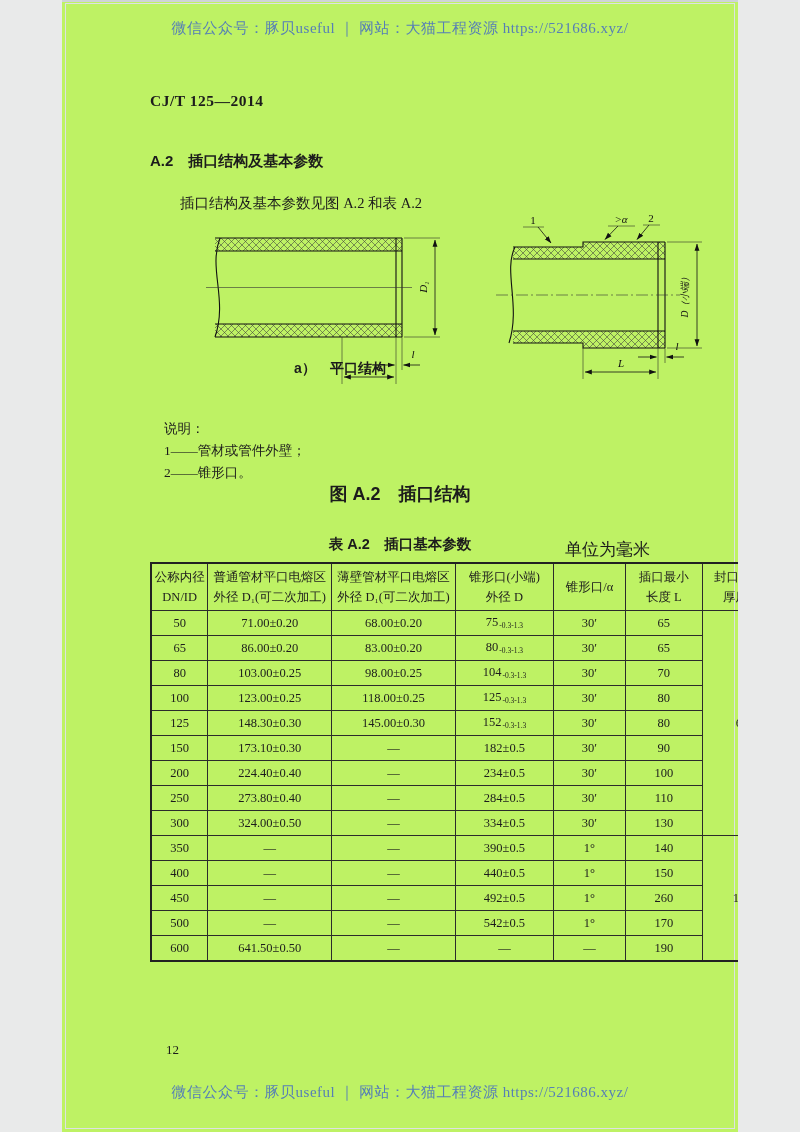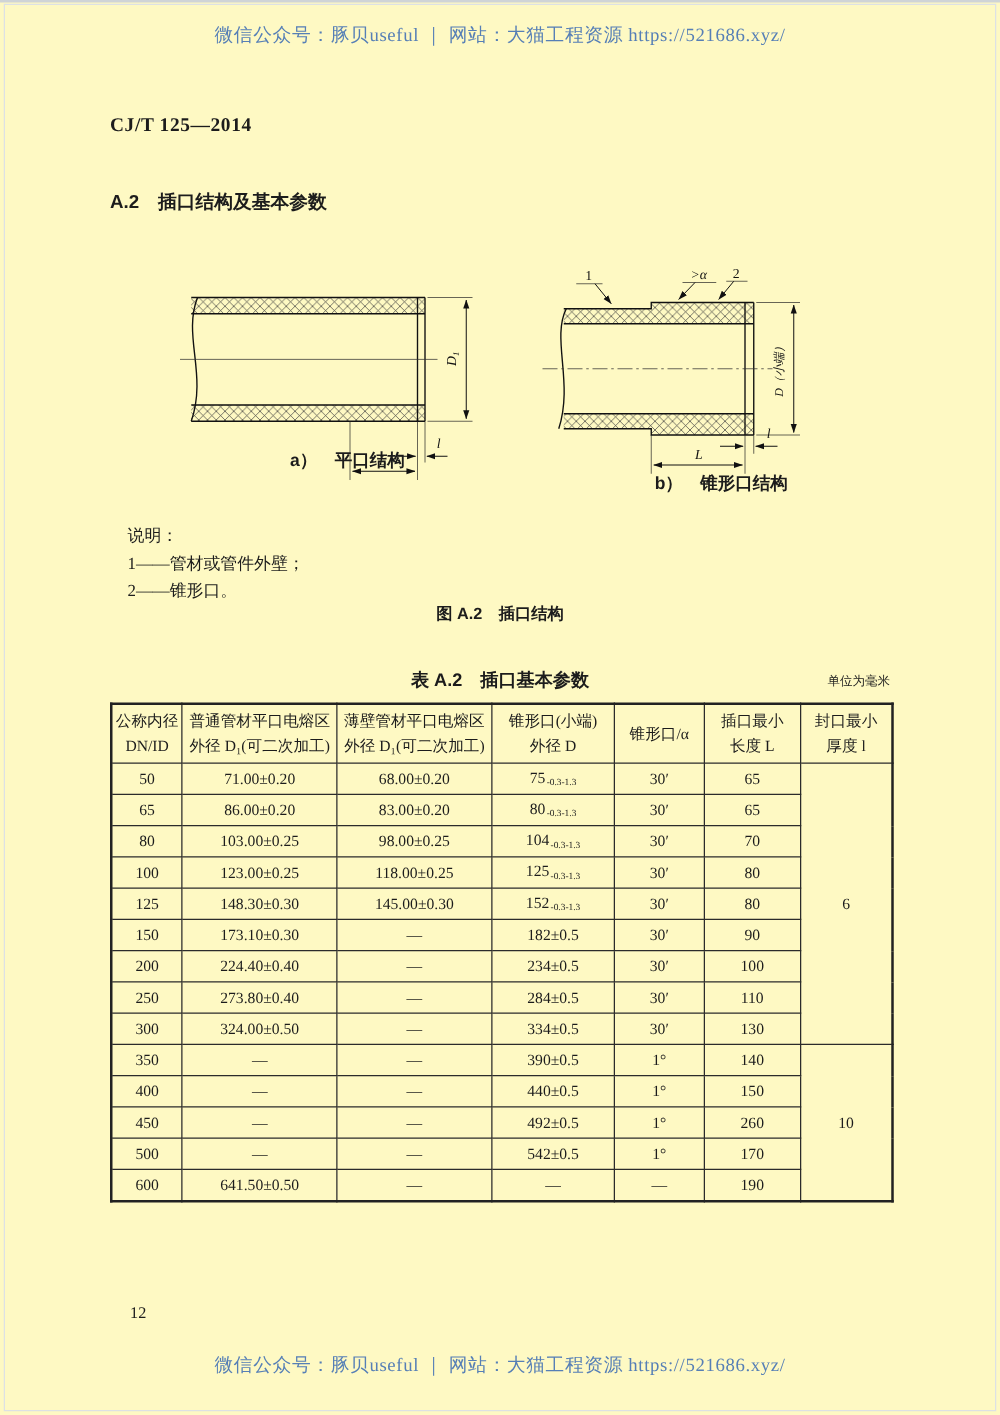--- a/index.html
+++ b/index.html
@@ -1,16 +1,16 @@
 <!DOCTYPE html>
 <html><head>
 <meta charset="utf-8">
 <style>
   html,body{margin:0;padding:0;background:#e9eaea;}
-  .page{position:relative;width:800px;height:1132px;margin:0 auto;background:#fef9c3;
+  .page{position:relative;width:676px;height:1132px;margin:0 auto;background:#bef264;
         font-family:"Liberation Serif","DejaVu Serif",serif;color:#1c1c1c;overflow:hidden;}
   .page::before{content:"";position:absolute;inset:3px;border:1px solid #dde1e4;pointer-events:none;}
   .page::after{content:"";position:absolute;top:0;left:0;width:100%;height:2px;background:#cfd4d7;pointer-events:none;}
 
   .watermark{position:absolute;left:0;width:100%;text-align:center;font-size:15px;
              letter-spacing:.5px;color:#567fb6;}
   .wm-top{top:19px;}
   .wm-bottom{top:1083px;}
 
   .doc-code{position:absolute;left:88px;top:92px;font-size:15.5px;font-weight:bold;letter-spacing:.5px;}
@@ -26,26 +26,26 @@
   .cap-a{left:138px;top:360px;width:280px;}
   .cap-b{left:426px;top:378px;width:302px;}
 
   svg text{font-family:"Liberation Serif","DejaVu Serif",serif;fill:#111;}
   svg .ln{stroke:#111;stroke-width:1.1;fill:none;}
   svg .thin{stroke:#222;stroke-width:.55;fill:none;}
   svg .dim{stroke:#111;stroke-width:.8;fill:none;}
   svg .cl{stroke:#333;stroke-width:.6;fill:none;}
 
   .notes{position:absolute;left:102px;top:418px;font-size:13.5px;line-height:22px;}
-  .fig-caption{position:absolute;left:0;top:482px;width:100%;text-align:center;font-size:13px;
+  .fig-caption{position:absolute;left:0;top:482px;width:100%;text-align:center;font-size:18px;
                font-weight:bold;font-family:"Liberation Sans","DejaVu Sans",sans-serif;}
 
   .table-caption{position:absolute;left:0;top:535px;width:100%;text-align:center;font-size:14.5px;
                  font-weight:bold;font-family:"Liberation Sans","DejaVu Sans",sans-serif;}
-  .unit-note{position:absolute;right:88px;top:538px;font-size:10px;font-family:Liberation Mono, monospace;}
+  .unit-note{position:absolute;right:88px;top:538px;font-size:17px;font-family:Liberation Mono, monospace;}
 
   table.params{position:absolute;left:88px;top:562px;width:627px;border-collapse:collapse;
                table-layout:fixed;font-size:12.5px;padding-left:20px;}
   table.params th,table.params td{border:1px solid #2b2b2b;text-align:center;vertical-align:middle;
                padding:0 2px;font-weight:normal;}
   table.params{border:2px solid #222;}
   table.params th{height:46px;line-height:20px;font-size:12.5px;}
   table.params td{height:24px;}
   .tol{display:inline-flex;flex-direction:row;justify-content:center;font-size:7.5px;
        line-height:1.15;margin-left:1px;text-align:left;vertical-align:-2px;}
@@ -53,20 +53,21 @@
 </style>
 </head>
 <body>
 
 <div class="page">
 
   <div class="watermark wm-top">微信公众号：豚贝useful ｜ 网站：大猫工程资源 https://521686.xyz/</div>
 
   <div class="doc-code">CJ/T 125—2014</div>
   <div class="section-heading">A.2　插口结构及基本参数</div>
+  <div class="intro">插口结构及基本参数见图 A.2 和表 A.2</div>
 
   <div class="fig-block fig-a">
     <svg width="280" height="170" viewBox="0 0 280 170">
       <defs>
         <pattern id="xhA" width="7" height="7" patternUnits="userSpaceOnUse">
           <path d="M0 0L7 7M7 0L0 7" stroke="#3a3a3a" stroke-width="0.55"></path>
         </pattern>
         <marker id="arA" viewBox="0 0 10 10" refX="9.5" refY="5" markerWidth="9" markerHeight="9" orient="auto-start-reverse">
           <path d="M0 1.6L10 5L0 8.4z" fill="#111"></path>
         </marker>
@@ -126,21 +127,20 @@
       <text transform="rotate(-90 200 84)" x="200" y="84" text-anchor="middle" font-size="9.5" font-style="italic">D（小端）</text>
 
       <path class="thin" d="M95 137V168M170 137V168M177 137V152"></path>
       <line class="dim" x1="97" y1="161" x2="168" y2="161" marker-start="url(#arB)" marker-end="url(#arB)"></line>
       <text x="133" y="156" text-anchor="middle" font-size="11" font-style="italic">L</text>
       <line class="dim" x1="150" y1="146" x2="168.5" y2="146" marker-end="url(#arB)"></line>
       <line class="dim" x1="196" y1="146" x2="178.5" y2="146" marker-end="url(#arB)"></line>
       <text x="189" y="139" text-anchor="middle" font-size="11" font-style="italic">l</text>
     </svg>
   </div>
-  <div class="fig-caption-sub cap-b">b）　锥形口结构</div>
 
   <div class="notes">
     <div>说明：</div>
     <div>1——管材或管件外壁；</div>
     <div>2——锥形口。</div>
   </div>
 
   <div class="fig-caption">图 A.2　插口结构</div>
 
   <div class="table-caption">表 A.2　插口基本参数</div>

